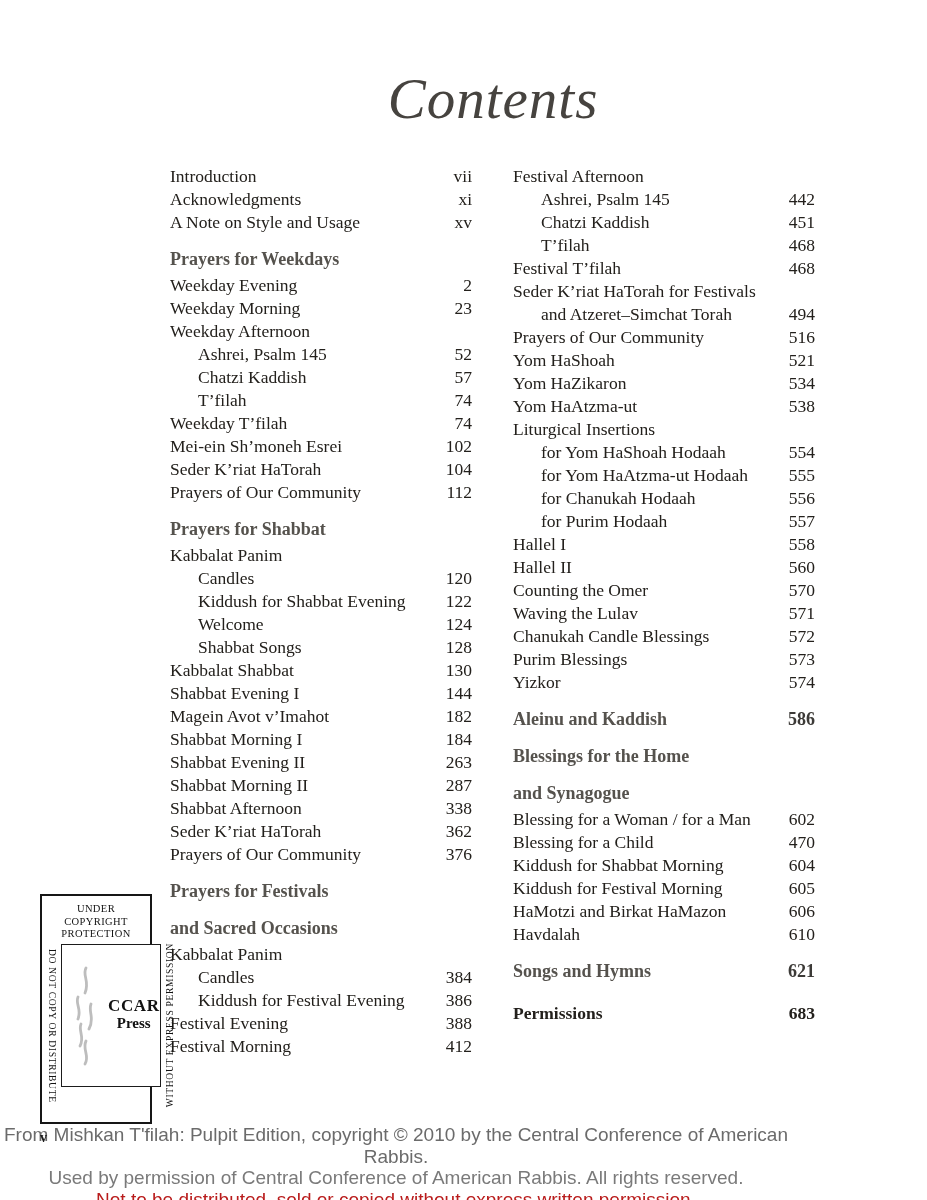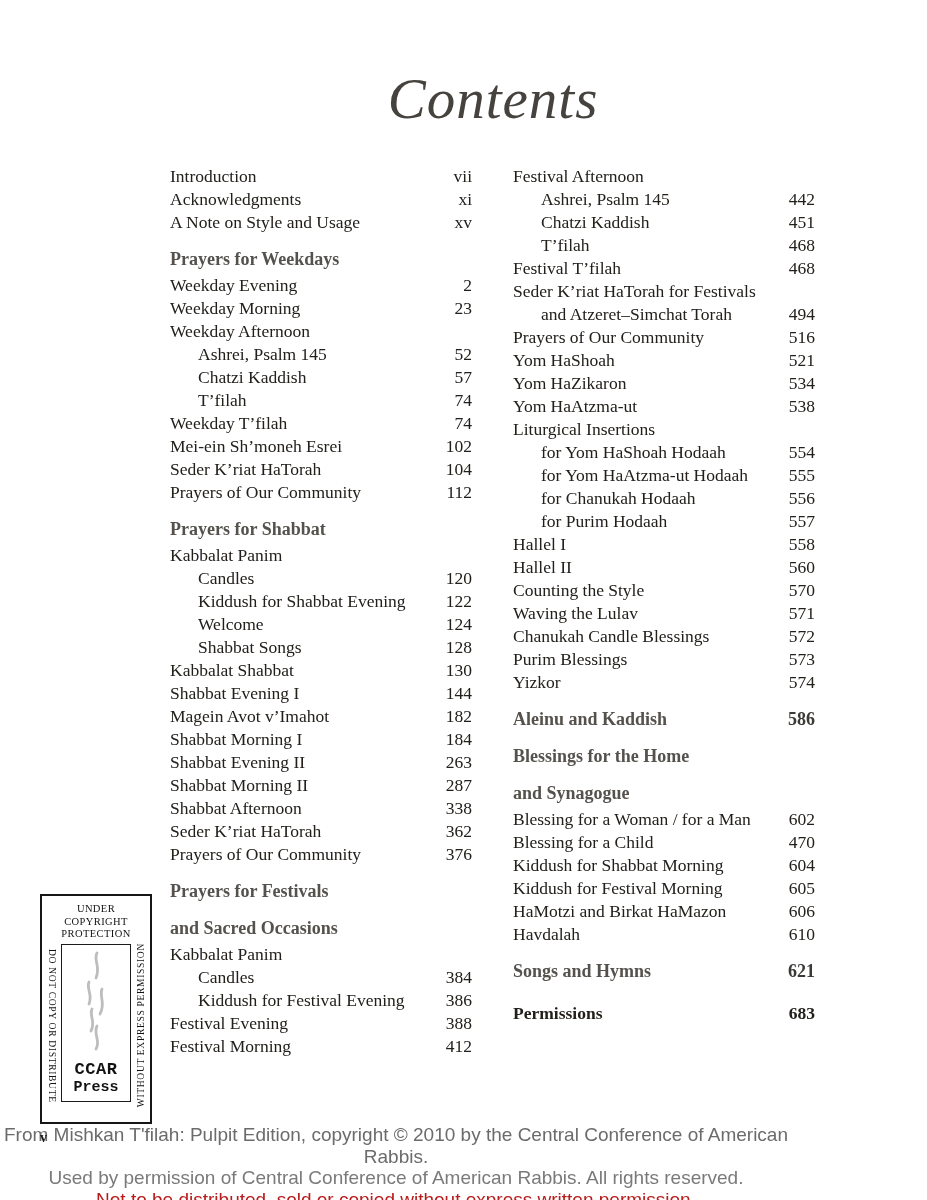--- a/index.html
+++ b/index.html
@@ -71,26 +71,25 @@
     font-size:9.5px;
     letter-spacing:0.7px;
     color:#131313;
     writing-mode:vertical-rl;
     white-space:nowrap;
   }
   .v-text.up { transform:rotate(180deg); }
   .inner-box {
     flex:1;
     border:1.5px solid #1b1b1b;
-    margin-bottom:6px;
-    display:flex; flex-direction:column;
+    margin-bottom:21px;
+    display:flex; flex-direction:row;
     align-items:center; justify-content:space-between;
     padding:4px 0 5px 0;
     background:#ffffff;
-    font-family:Liberation Mono, monospace;
   }
   .ccar-text { text-align:center; color:#121212; }
   .ccar-line1 { font-weight:bold; font-size:17px; line-height:18px; letter-spacing:0.6px; }
   .ccar-line2 { font-weight:bold; font-size:15px; line-height:17px; }
   
   .footer {
     position:absolute; left:0; top:1124px; width:792px;
     text-align:center;
     font-family:"Liberation Sans", sans-serif;
     font-size:19px; line-height:21.5px;
@@ -315,21 +314,21 @@
         </div>
         <div class="row">
           <span class="label">Hallel I</span>
           <span class="num">558</span>
         </div>
         <div class="row">
           <span class="label">Hallel II</span>
           <span class="num">560</span>
         </div>
         <div class="row">
-          <span class="label">Counting the Style</span>
+          <span class="label">Counting the Omer</span>
           <span class="num">570</span>
         </div>
         <div class="row">
           <span class="label">Waving the Lulav</span>
           <span class="num">571</span>
         </div>
         <div class="row">
           <span class="label">Chanukah Candle Blessings</span>
           <span class="num">572</span>
         </div>

